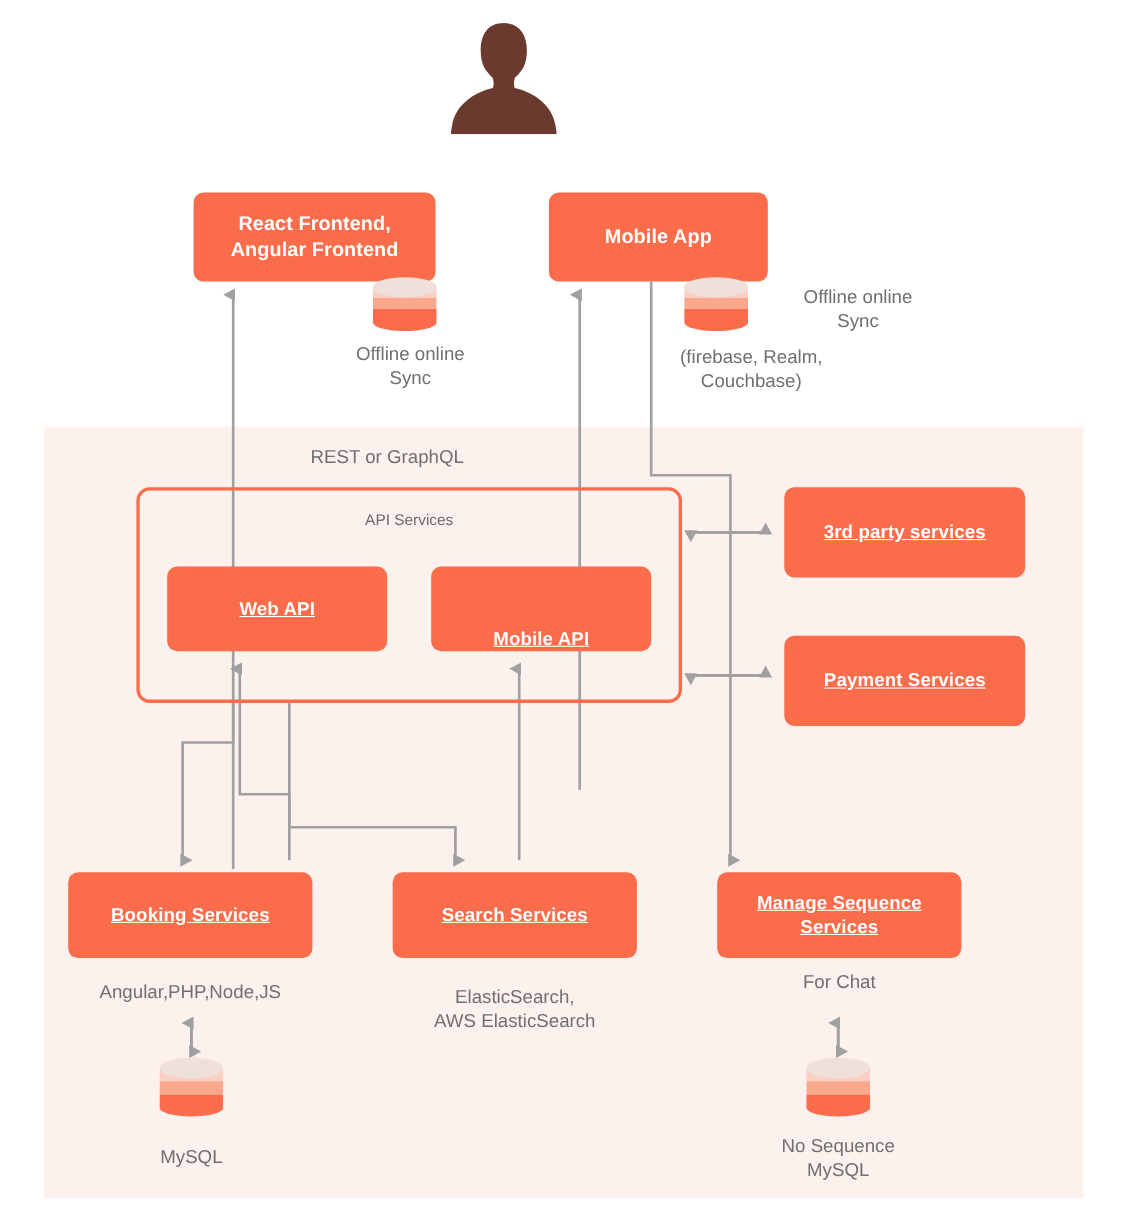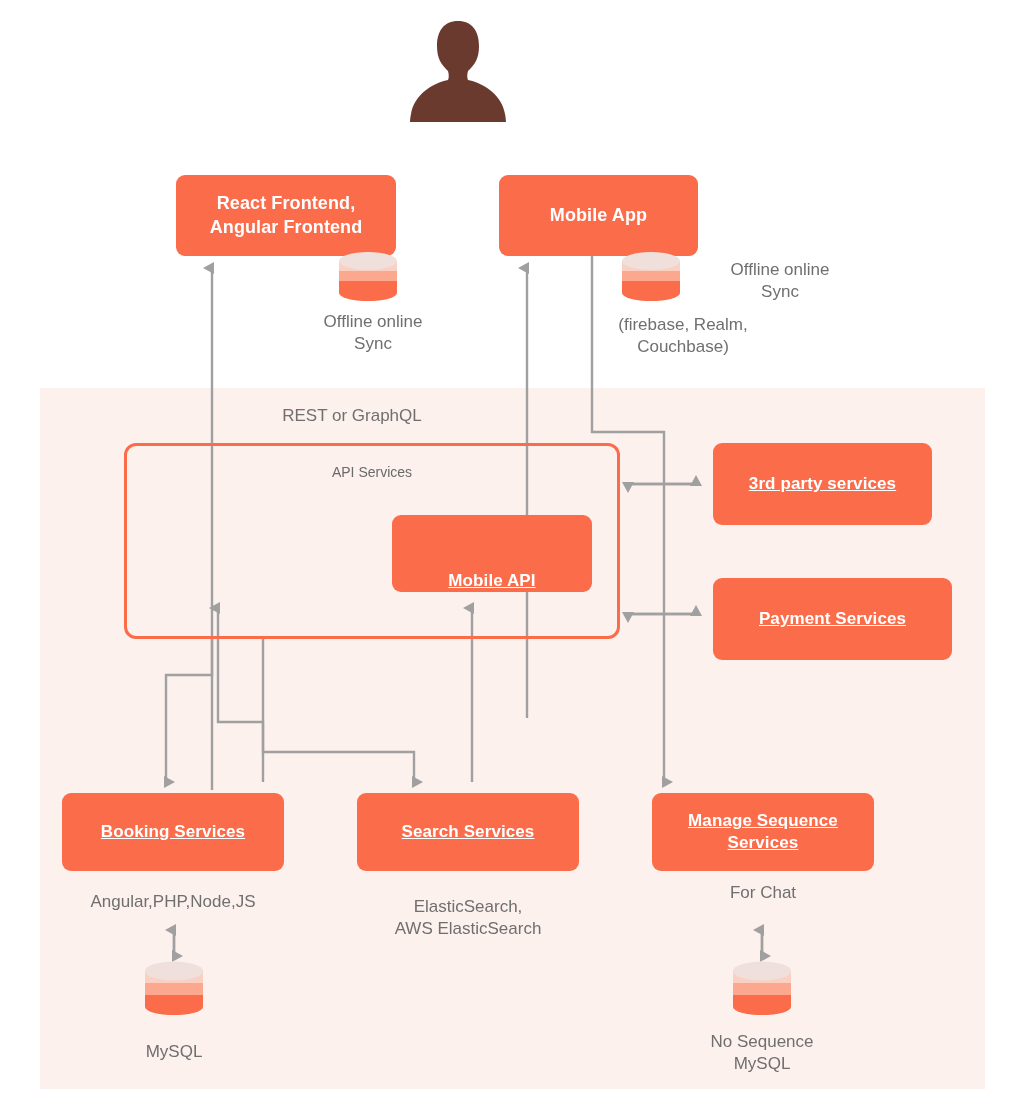--- a/index.html
+++ b/index.html
@@ -143,30 +143,33 @@
   <div class="cap" style="left:690px;top:259px;width:180px;">Offline online
 Sync</div>
   <div class="cap" style="left:593px;top:314px;width:180px;">(firebase, Realm,
 Couchbase)</div>
 
   <div class="cap" style="left:262px;top:405px;width:180px;">REST or GraphQL</div>
 
   <div class="api-box"></div>
   <div class="api-title">API Services</div>
 
+  <div class="node sm" style="left:152px;top:515px;width:200px;height:77px;">
+    <span>Web API</span>
+  </div>
 
   <div class="node sm" style="left:392px;top:515px;width:200px;height:77px;align-items:flex-end;">
     <span>Mobile API</span>
   </div>
 
   <div class="node sm" style="left:713px;top:443px;width:219px;height:82px;">
     <span>3rd party services</span>
   </div>
 
-  <div class="node sm" style="left:713px;top:578px;width:239px;height:82px;">
+  <div class="node sm" style="left:713px;top:578px;width:219px;height:82px;">
     <span>Payment Services</span>
   </div>
 
   <div class="node sm" style="left:62px;top:793px;width:222px;height:78px;">
     <span>Booking Services</span>
   </div>
   <div class="cap" style="left:81px;top:891px;width:184px;">Angular,PHP,Node,JS</div>
 
   <div class="node sm" style="left:357px;top:793px;width:222px;height:78px;">
     <span>Search Services</span>

